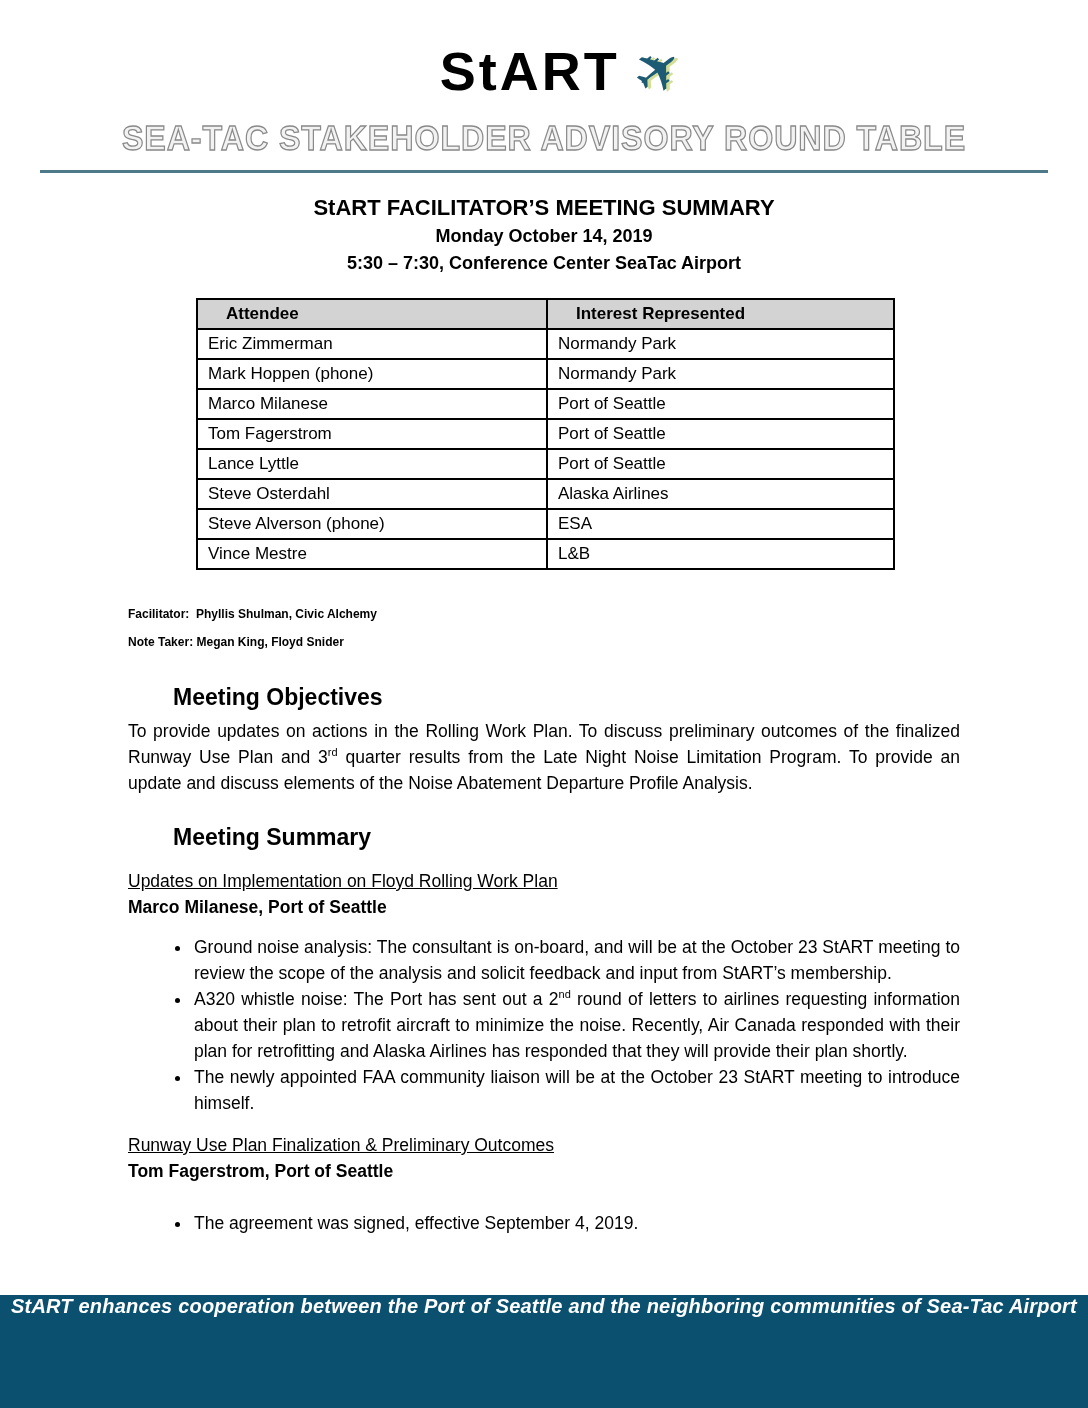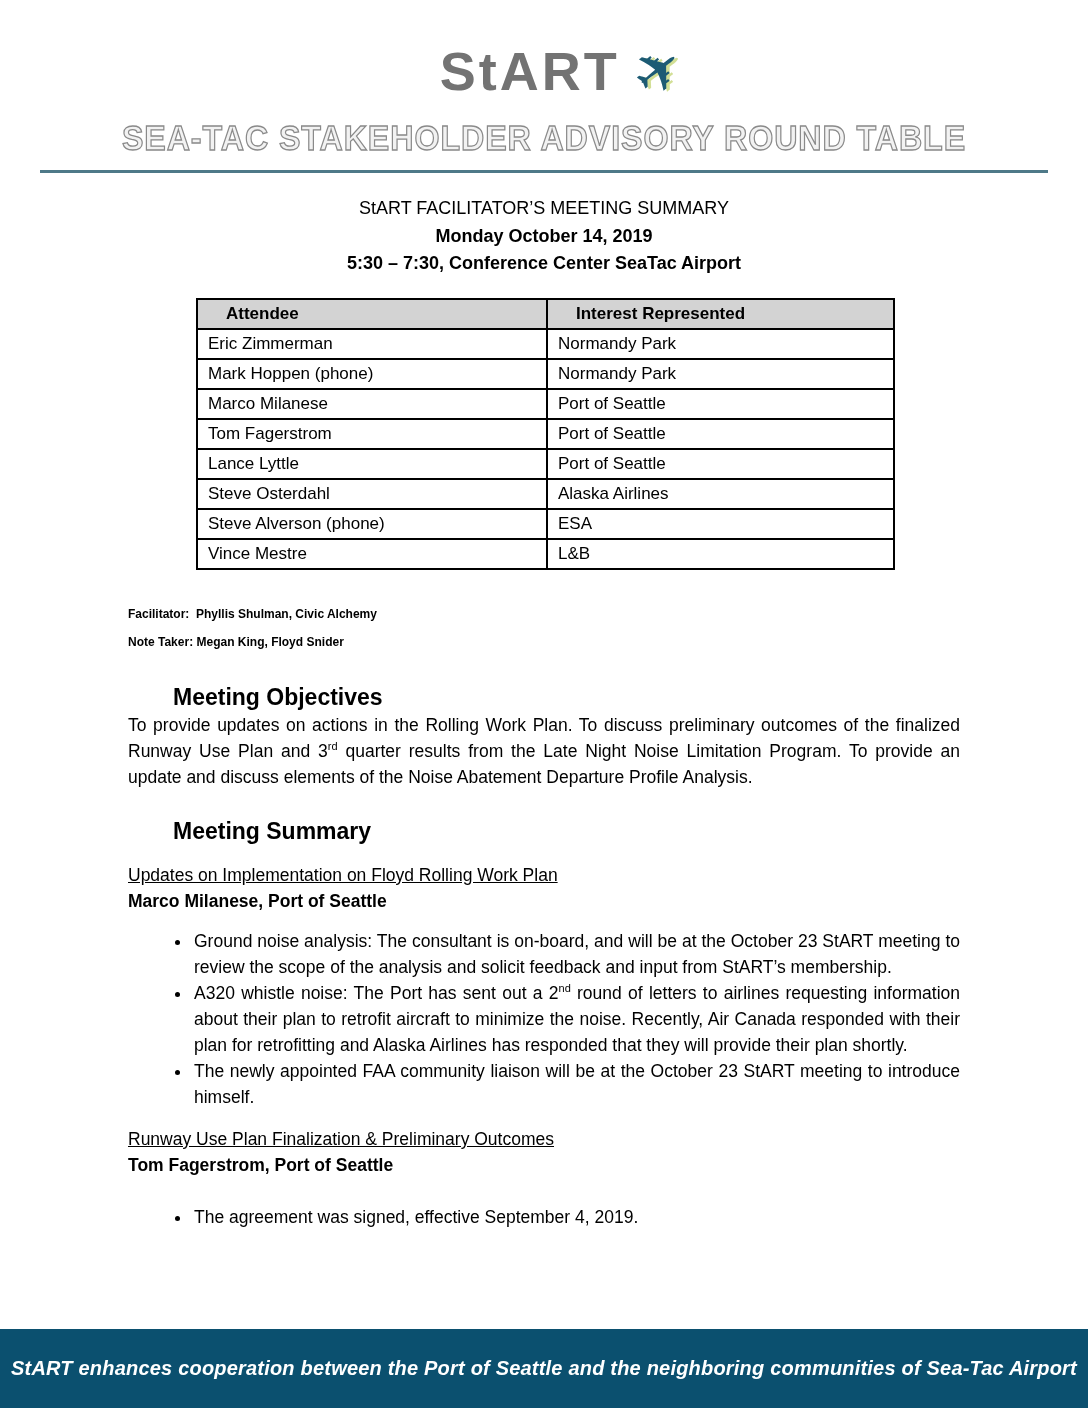--- a/index.html
+++ b/index.html
@@ -13,21 +13,21 @@
   .page { width: 1088px; height: 1408px; position: relative; }
 
   
   .logo-row {
     padding-top: 30px;
     display: flex; align-items: center; justify-content: center;
     gap: 14px; height: 82px; box-sizing: content-box;
   }
   .logo-text {
     font-size: 54px; font-weight: 700; letter-spacing: 3px;
-    color: #737373;
+    color: #000000;
     font-family: "Liberation Sans", sans-serif;
     margin-left: 34px;
   }
   .plane-glyph {
     display: inline-block;
     font-size: 58px; line-height: 1;
     color: #1d5b74;
     transform: rotate(-38deg);
     text-shadow: 2px 3px 0 rgba(173, 196, 62, 0.55);
   }
@@ -44,21 +44,21 @@
   }
   .header-rule {
     margin: 12px 40px 0 40px;
     border: none;
     border-top: 3px solid #4e7988;
     height: 0;
   }
 
   
   .title-block { text-align: center; margin-top: 20px; }
-  .doc-title { font-size: 18px; font-weight: 400; line-height: 30px; }
+  .doc-title { font-size: 22px; font-weight: 700; line-height: 30px; }
   .doc-date, .doc-time { font-size: 18px; font-weight: 700; line-height: 27px; }
 
   
   .content { padding: 0 128px; }
 
   
   table.attendees {
     border-collapse: collapse;
     margin: 21px 0 0 68px;
     width: 697px;
@@ -82,21 +82,21 @@
     font-size: 12px; font-weight: 700; line-height: 28px;
     white-space: pre-wrap;
   }
 
   
   .section-heading {
     font-size: 23px; font-weight: 700;
     margin-top: 26px; line-height: 30px; margin-left: 45px;
   }
   .body-para {
-    margin-top: 0;
+    margin-top: 6px;
     font-size: 17.5px; line-height: 26px;
     text-align: justify;
   }
   .sub-heading {
     margin-top: 16px;
     font-size: 17.5px; line-height: 26px;
     text-decoration: underline;
   }
   .presenter { font-size: 17.5px; line-height: 26px; font-weight: bold; }
 
@@ -109,23 +109,23 @@
     font-size: 17.5px; line-height: 26px;
     text-align: justify;
     padding-left: 2px;
   }
   ul.bullets.single { margin-top: 26px; }
   sup { font-size: 11px; line-height: 0; }
 
   
   .footer-band {
     position: absolute; left: 0; right: 0; bottom: 0;
-    height: 79px;
+    height: 113px;
     background: #0b506f;
-    display: flex; align-items: center; justify-content: center;
+    display: flex; align-items: flex-start; justify-content: center;
   }
   .footer-text {
     color: #ffffff;
     font-size: 20px;
     font-style: italic;
     font-weight: 600;
     letter-spacing: 0.2px;
   }
 </style>
 </head>

